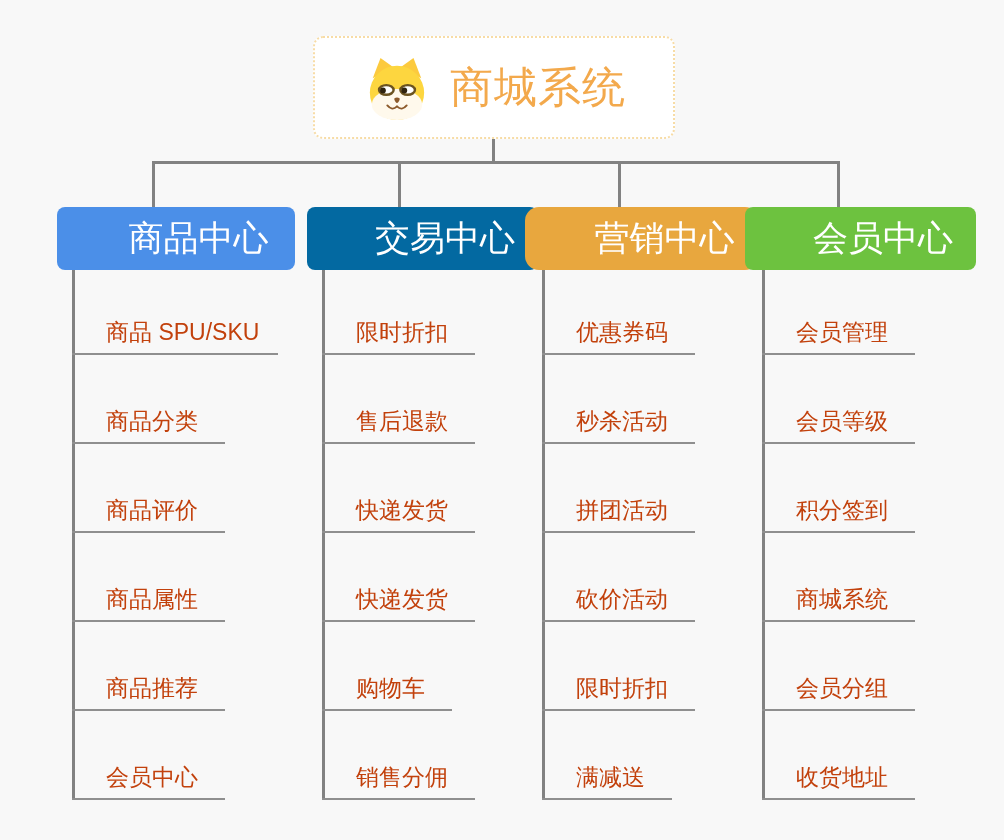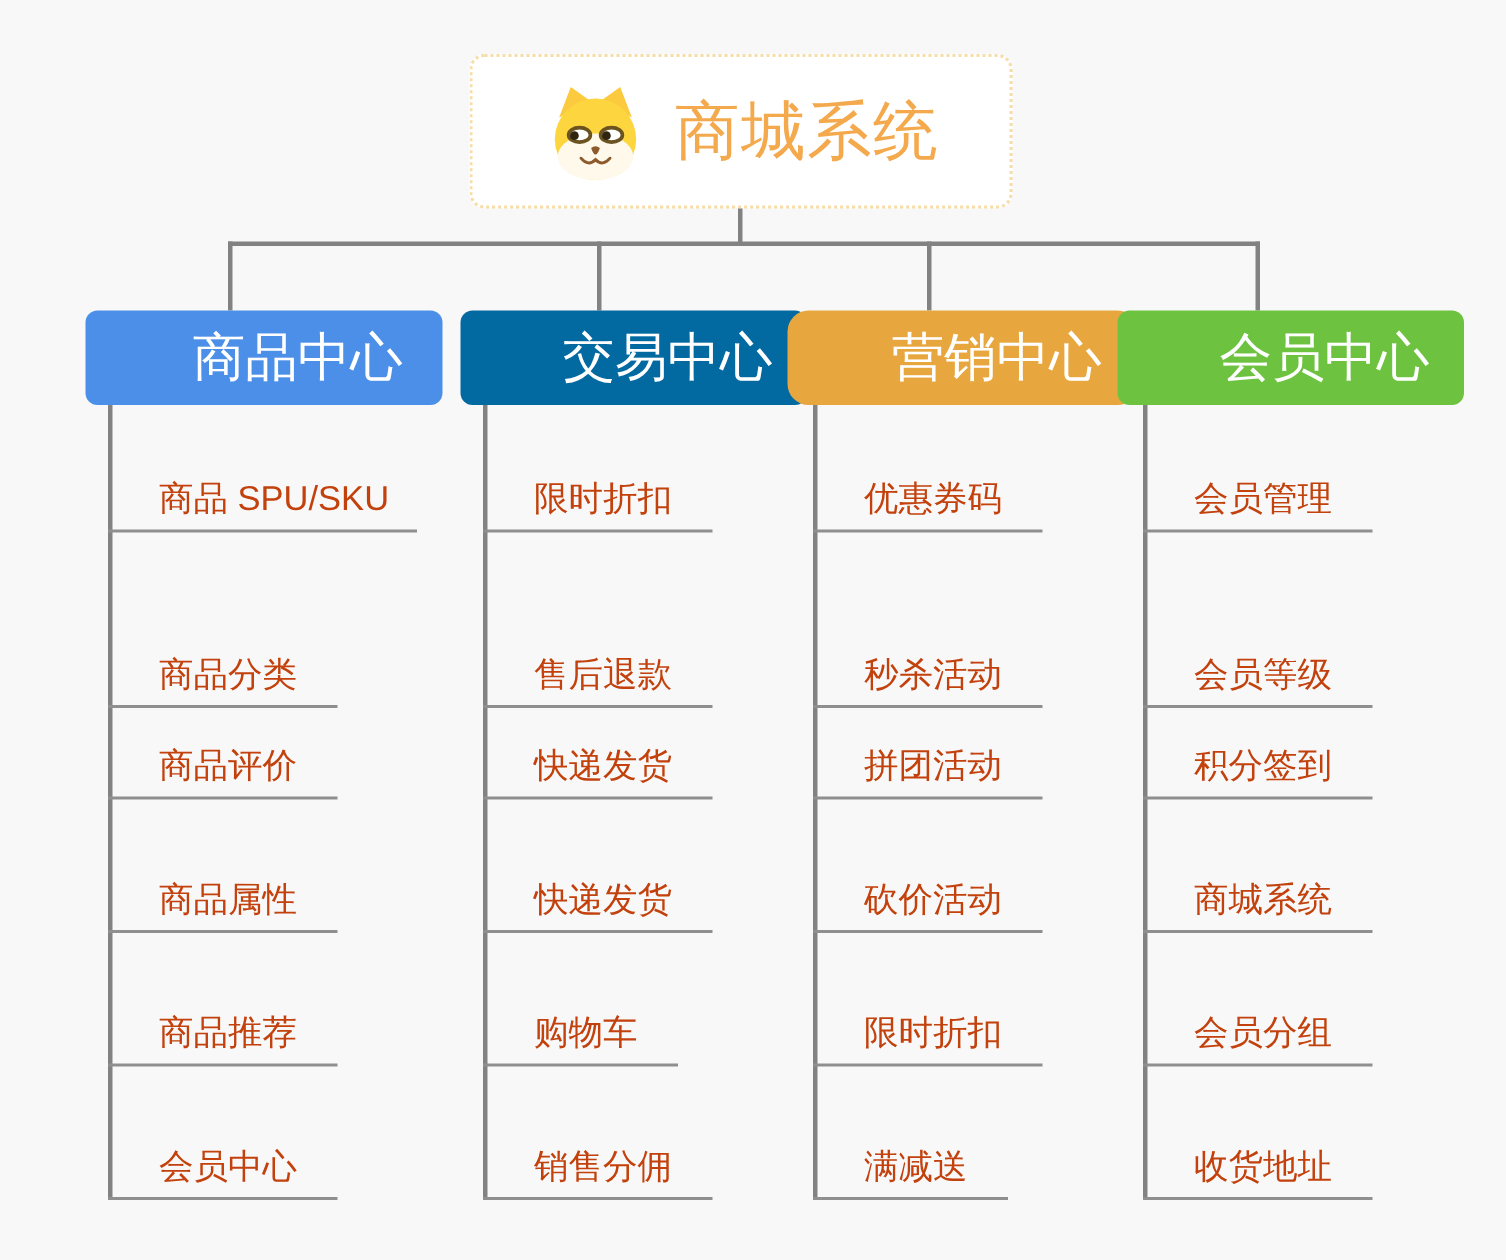--- a/index.html
+++ b/index.html
@@ -47,21 +47,21 @@
   
   .col{position:absolute;top:313px;width:230px;}
   .col-1{left:72px;} .col-2{left:322px;} .col-3{left:542px;} .col-4{left:762px;}
   .item{
     position:absolute;left:0;height:42px;width:153px;
     box-sizing:border-box;border-bottom:2px solid #8f8f8f;
     padding:0 0 5px 34px;
     display:flex;align-items:flex-end;
     font-size:23px;color:#c2410c;white-space:nowrap;
   }
-  .item-0{top:0;} .item-1{top:89px;margin-top:28px;} .item-2{top:178px;}
+  .item-0{top:0;} .item-1{top:89px;} .item-2{top:178px;}
   .item-3{top:267px;} .item-4{top:356px;} .item-5{top:445px;}
   .item.wide{width:206px;}
   .item.narrow{width:130px;}
 </style>
 </head>
 <body>
 
 <div class="canvas">
 
   <div class="root-node" style="border-color: rgb(247, 220, 166);">

